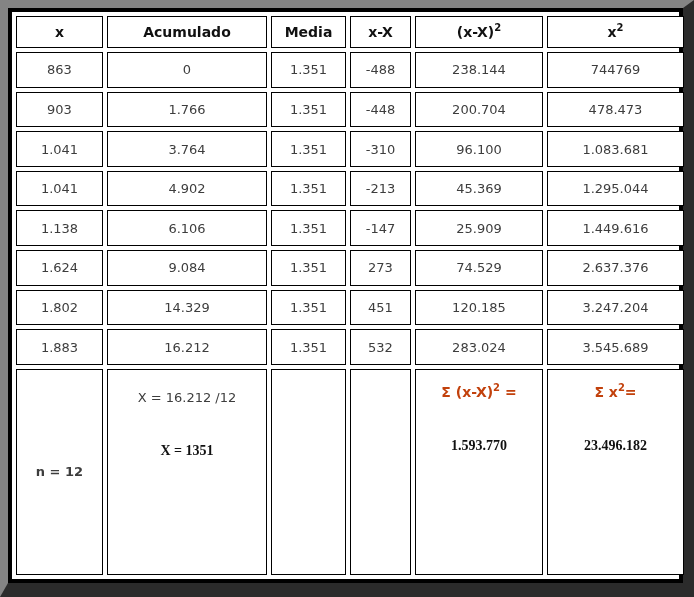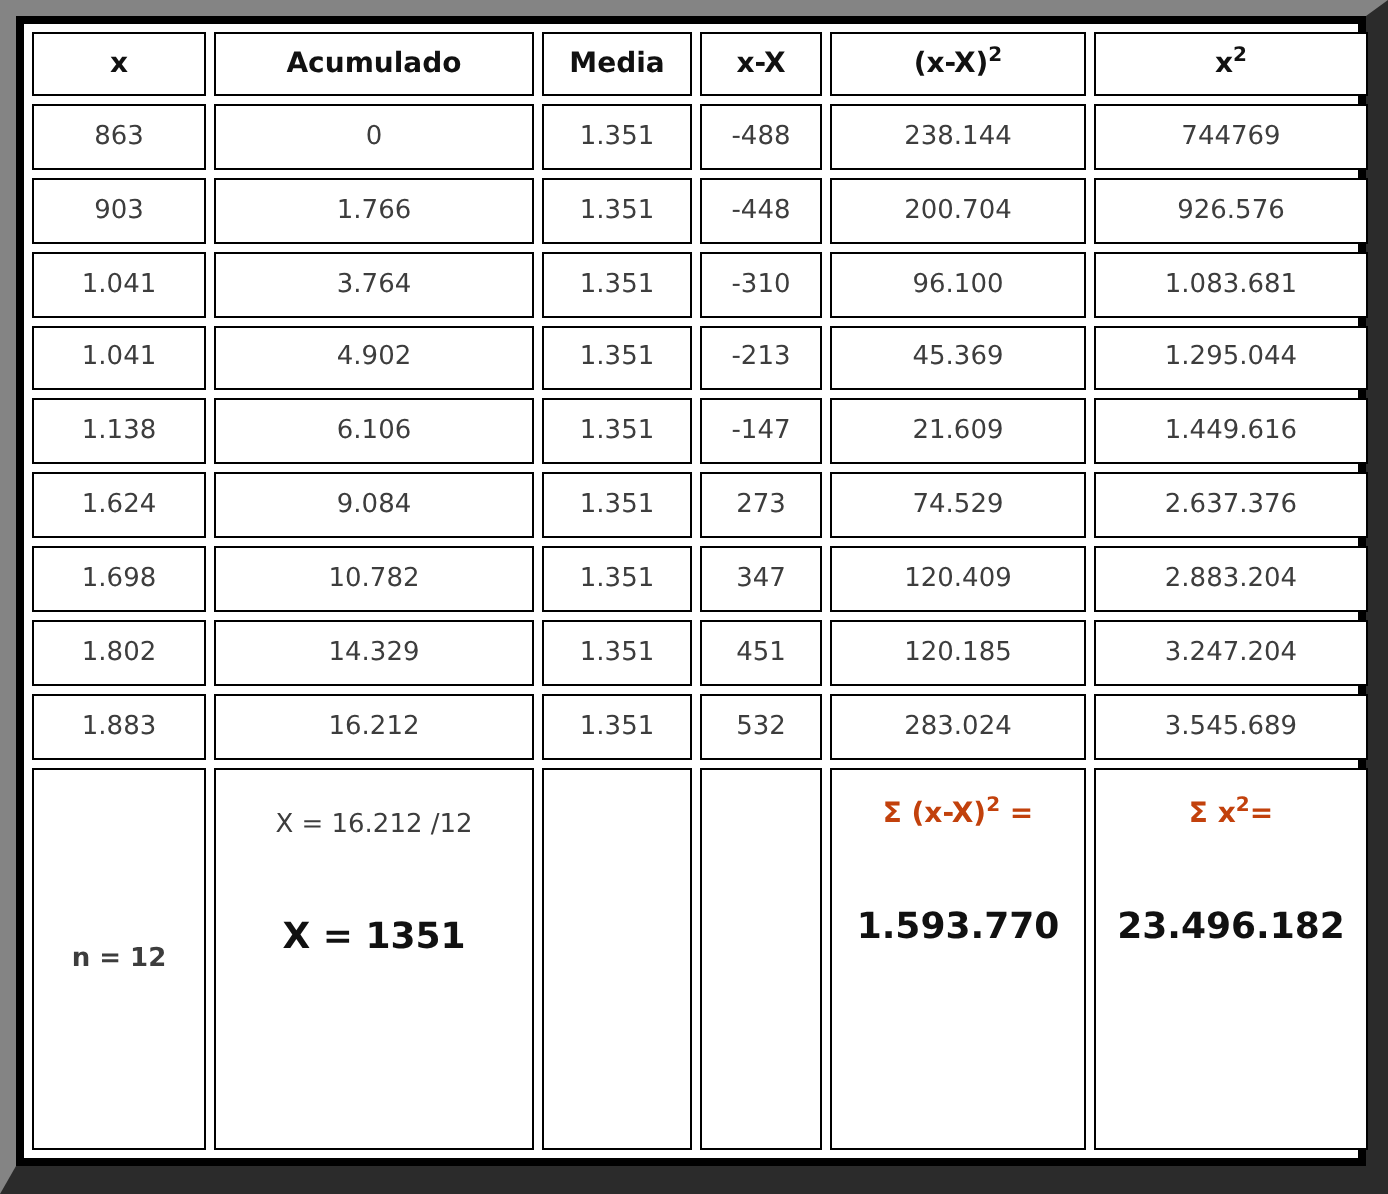--- a/index.html
+++ b/index.html
@@ -70,23 +70,24 @@
     color: #3d3d3d;
   }
   .sum-label {
     margin-top: 14px;
     font-size: 14px;
     font-weight: bold;
     color: #c2410c;
   }
   .sum-line2 {
     margin-top: 38px;
-    font-size: 18px;
+    font-size: 14px;
     font-weight: bold;
     color: #111;
+    font-family: Liberation Serif, serif;
   }
 </style>
 </head>
 <body>
 
 <div class="frame">
   <div class="table-outer">
     <table class="stats">
       <colgroup>
         <col style="width:87px">
@@ -114,21 +115,21 @@
             <td>-488</td>
             <td>238.144</td>
             <td>744769</td>
           </tr>
           <tr>
             <td>903</td>
             <td>1.766</td>
             <td>1.351</td>
             <td>-448</td>
             <td>200.704</td>
-            <td>926.576</td>
+            <td>478.473</td>
           </tr>
           <tr>
             <td>1.041</td>
             <td>3.764</td>
             <td>1.351</td>
             <td>-310</td>
             <td>96.100</td>
             <td>1.083.681</td>
           </tr>
           <tr>
@@ -137,38 +138,30 @@
             <td>1.351</td>
             <td>-213</td>
             <td>45.369</td>
             <td>1.295.044</td>
           </tr>
           <tr>
             <td>1.138</td>
             <td>6.106</td>
             <td>1.351</td>
             <td>-147</td>
-            <td>21.609</td>
+            <td>25.909</td>
             <td>1.449.616</td>
           </tr>
           <tr>
             <td>1.624</td>
             <td>9.084</td>
             <td>1.351</td>
             <td>273</td>
             <td>74.529</td>
             <td>2.637.376</td>
-          </tr>
-          <tr>
-            <td>1.698</td>
-            <td>10.782</td>
-            <td>1.351</td>
-            <td>347</td>
-            <td>120.409</td>
-            <td>2.883.204</td>
           </tr>
           <tr>
             <td>1.802</td>
             <td>14.329</td>
             <td>1.351</td>
             <td>451</td>
             <td>120.185</td>
             <td>3.247.204</td>
           </tr>
           <tr>

